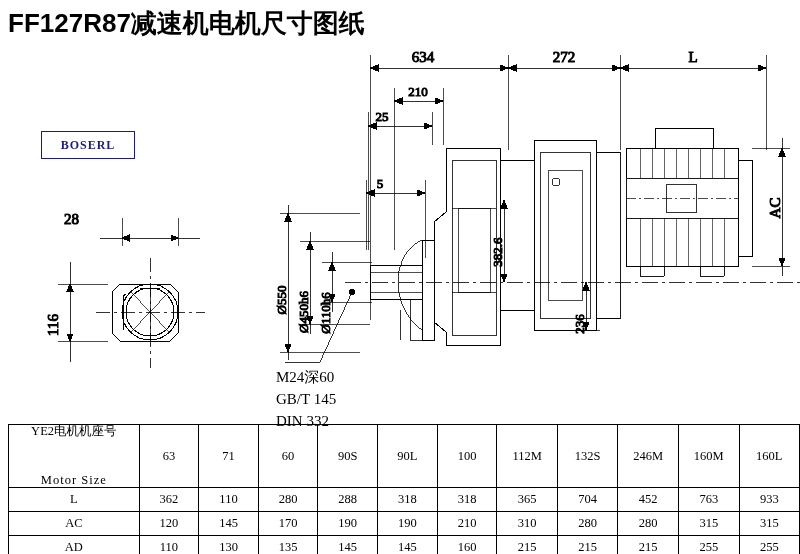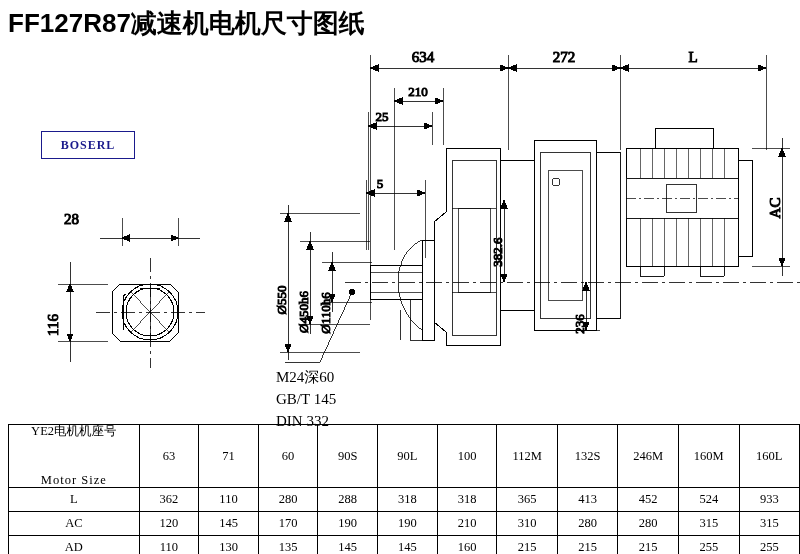--- a/index.html
+++ b/index.html
@@ -331,23 +331,23 @@
     </tr>
     <tr>
       <td class="rowhead">L</td>
       <td class="datacell">362</td>
       <td class="datacell">110</td>
       <td class="datacell">280</td>
       <td class="datacell">288</td>
       <td class="datacell">318</td>
       <td class="datacell">318</td>
       <td class="datacell">365</td>
-      <td class="datacell">413</td>
+      <td class="datacell">704</td>
       <td class="datacell">452</td>
-      <td class="datacell">524</td>
+      <td class="datacell">763</td>
       <td class="datacell">933</td>
     </tr>
     <tr>
       <td class="rowhead">AC</td>
       <td class="datacell">120</td>
       <td class="datacell">145</td>
       <td class="datacell">170</td>
       <td class="datacell">190</td>
       <td class="datacell">190</td>
       <td class="datacell">210</td>

